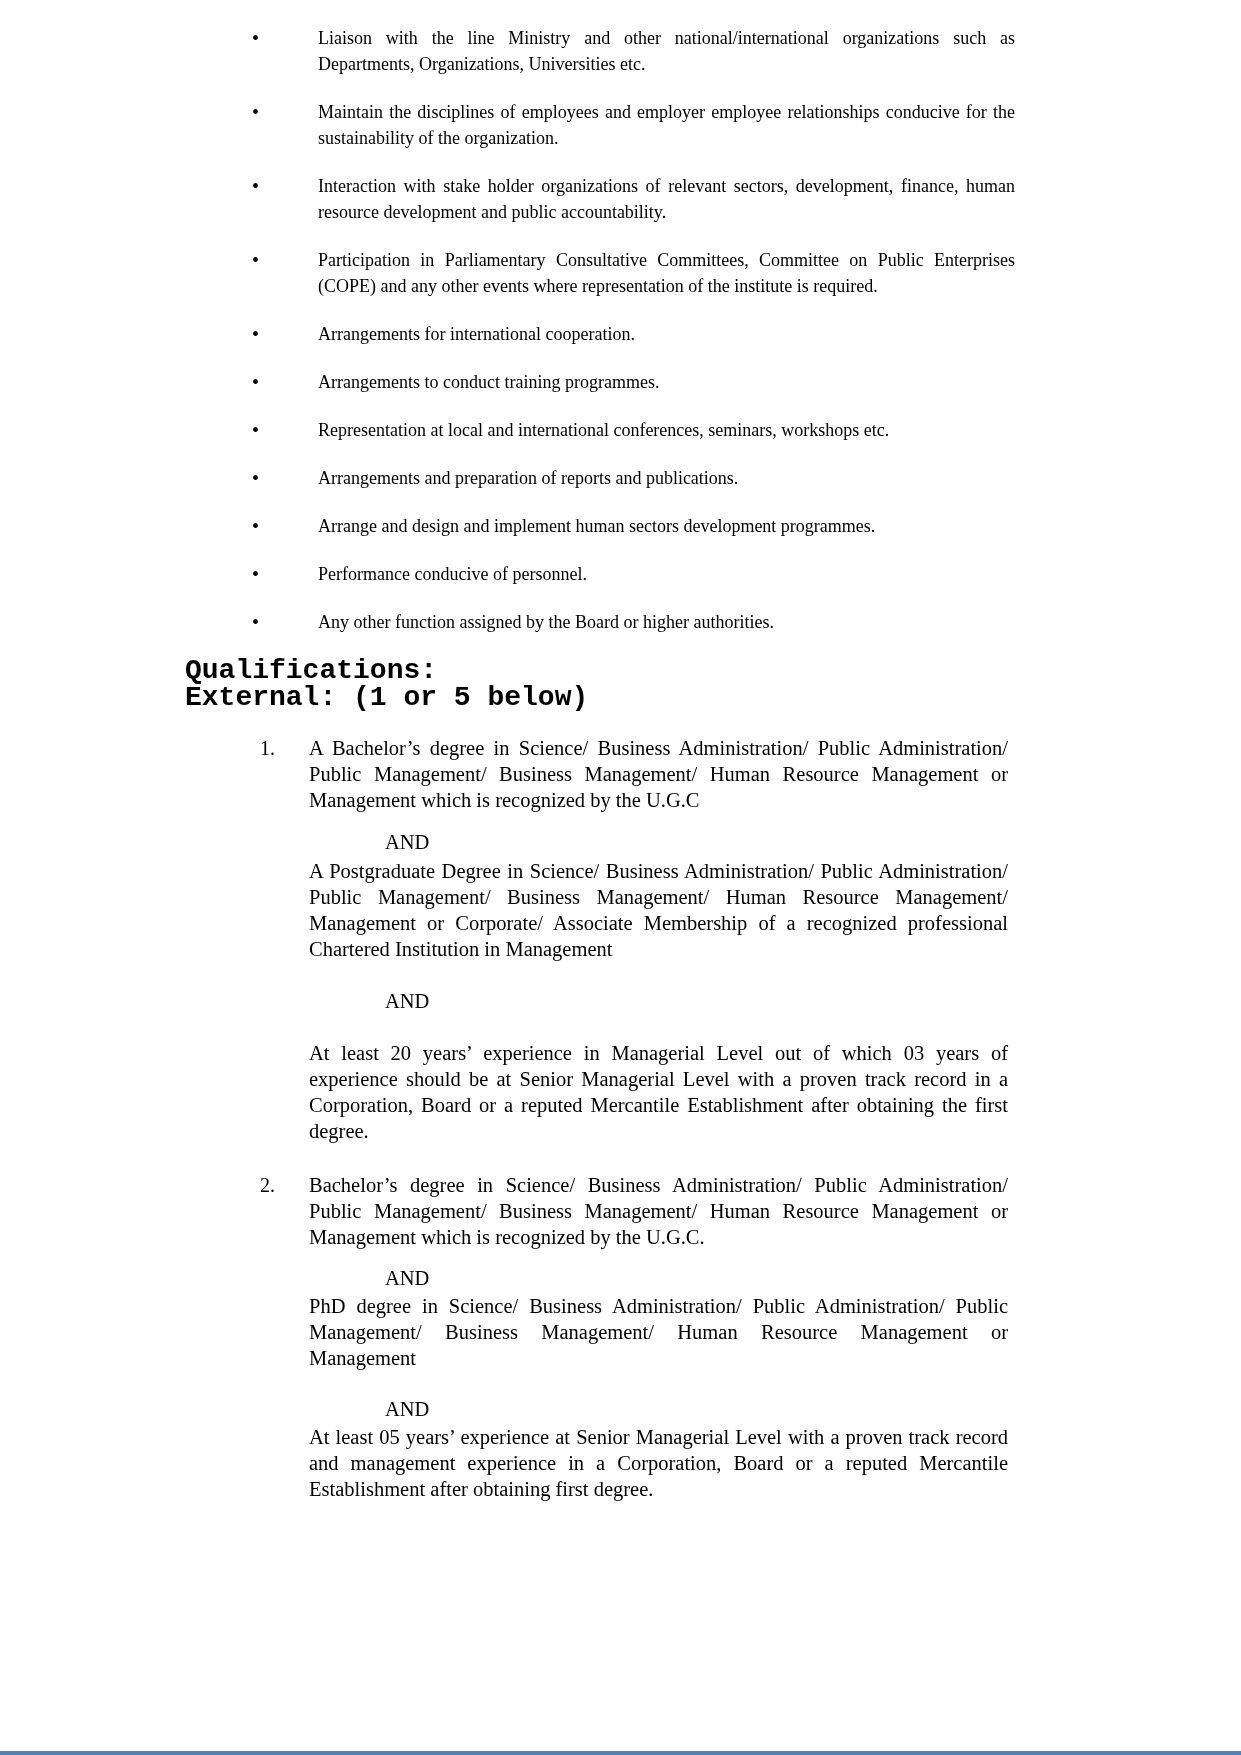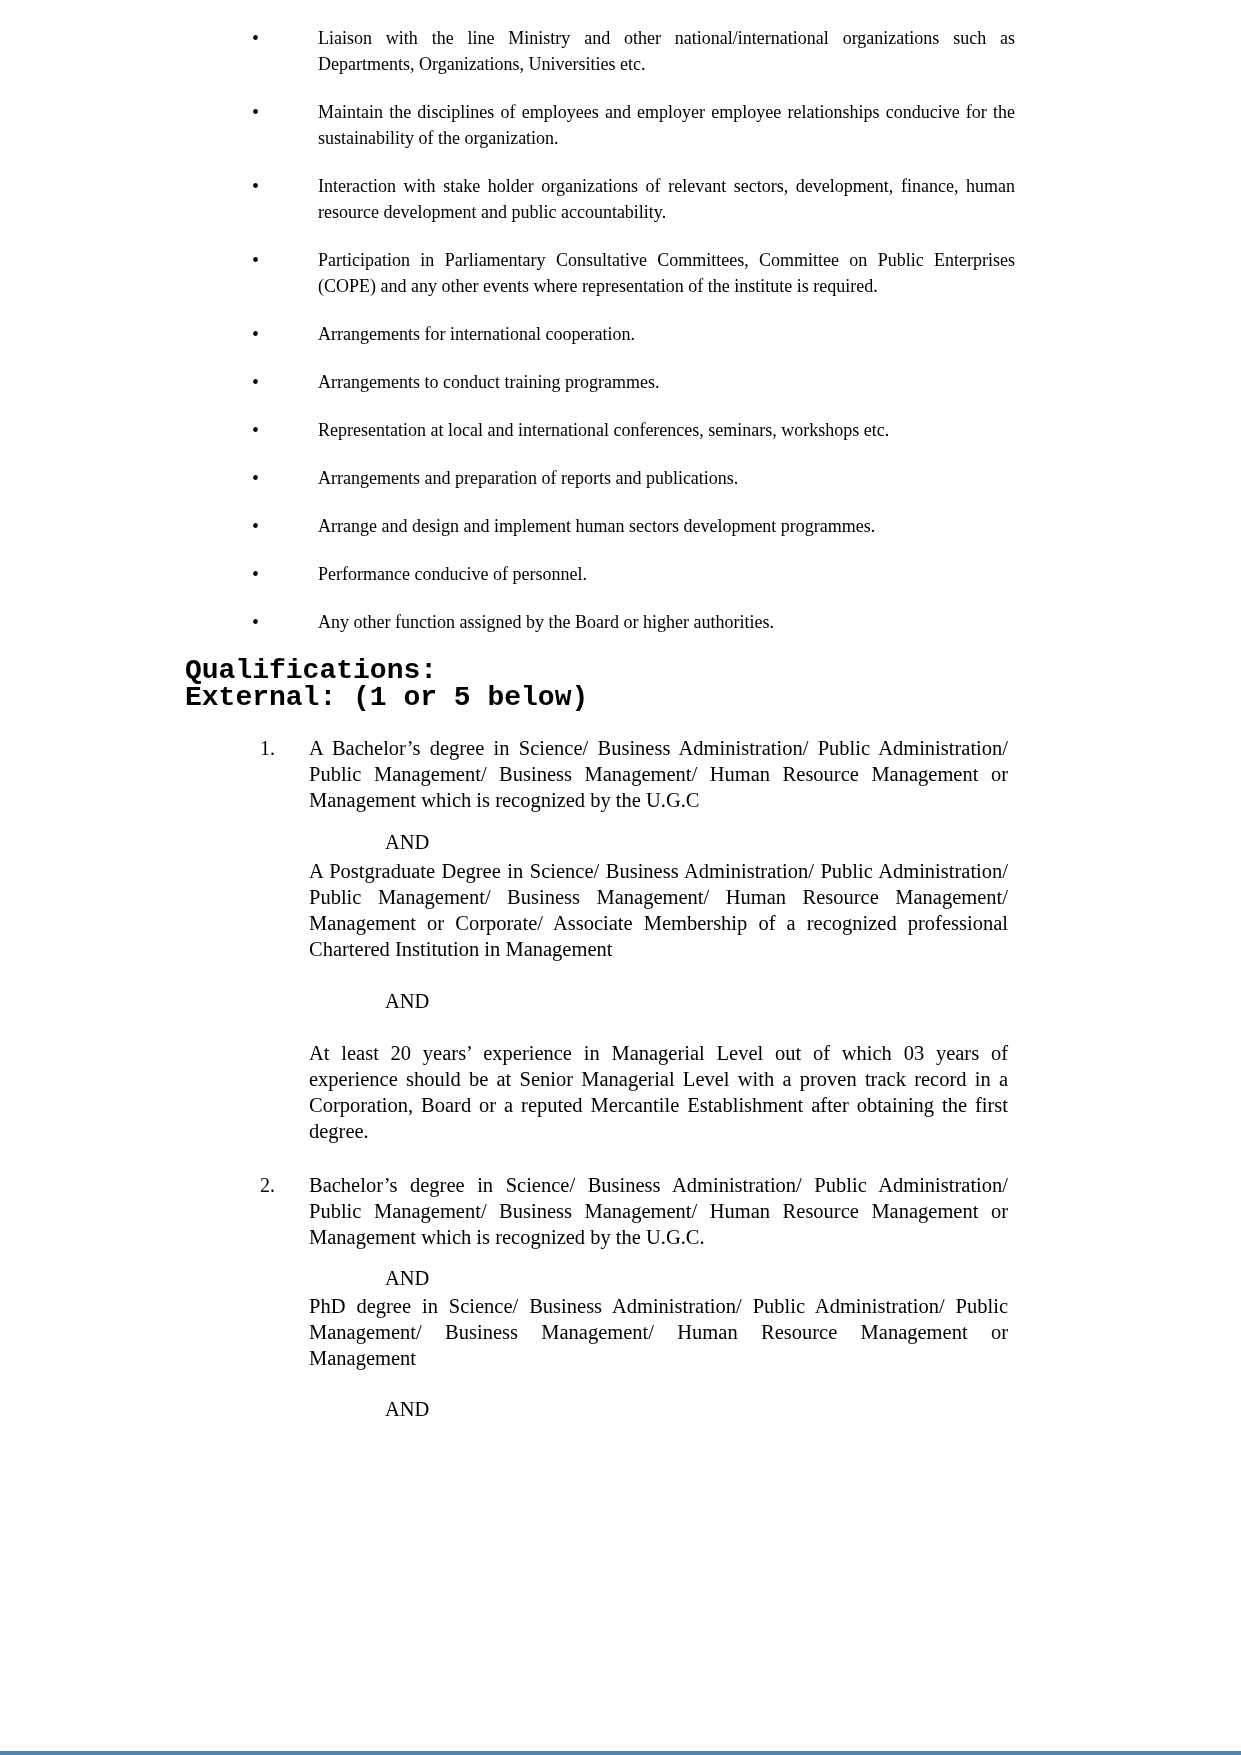--- a/index.html
+++ b/index.html
@@ -162,19 +162,20 @@
       </div>
     </div>
 
     <div class="qual-item qual-item-2">
       <span class="qual-num">2.</span>
       <div class="qual-body">
         <p class="para">Bachelor’s degree in Science/ Business Administration/ Public Administration/ Public Management/ Business Management/ Human Resource Management or Management which is recognized by the U.G.C.</p>
         <div class="and-label and-mid">AND</div>
         <p class="para">PhD degree in Science/ Business Administration/ Public Administration/ Public Management/ Business Management/ Human Resource Management or Management</p>
         <div class="and-label and-lower">AND</div>
+        <p class="para">At least 05 years’ experience at Senior Managerial Level with a proven track record and management experience in a Corporation, Board or a reputed Mercantile Establishment after obtaining first degree.</p>
       </div>
     </div>
 
   </div>
 
   <div class="bottom-bar"></div>
 </div>
 
 </body></html>

